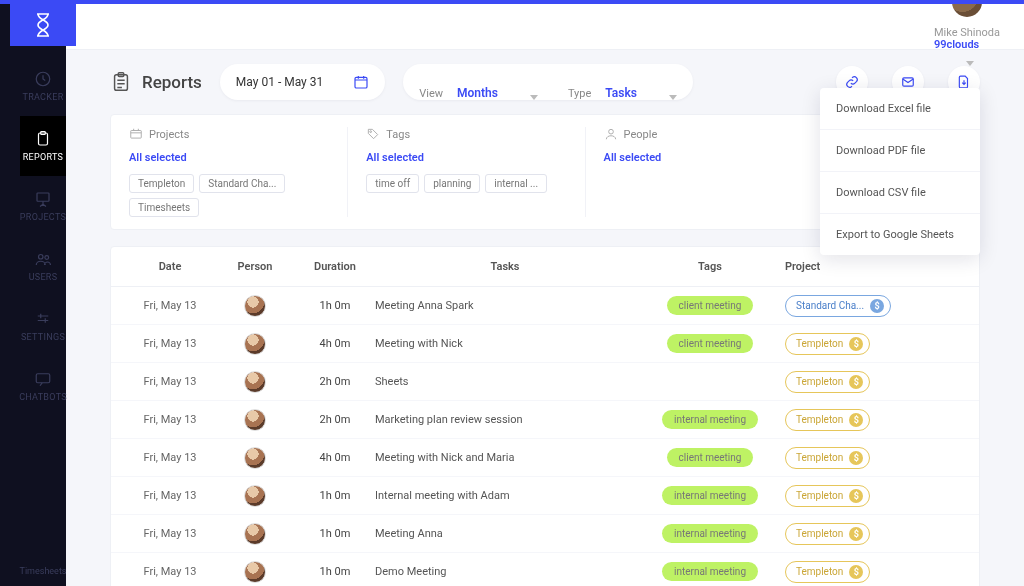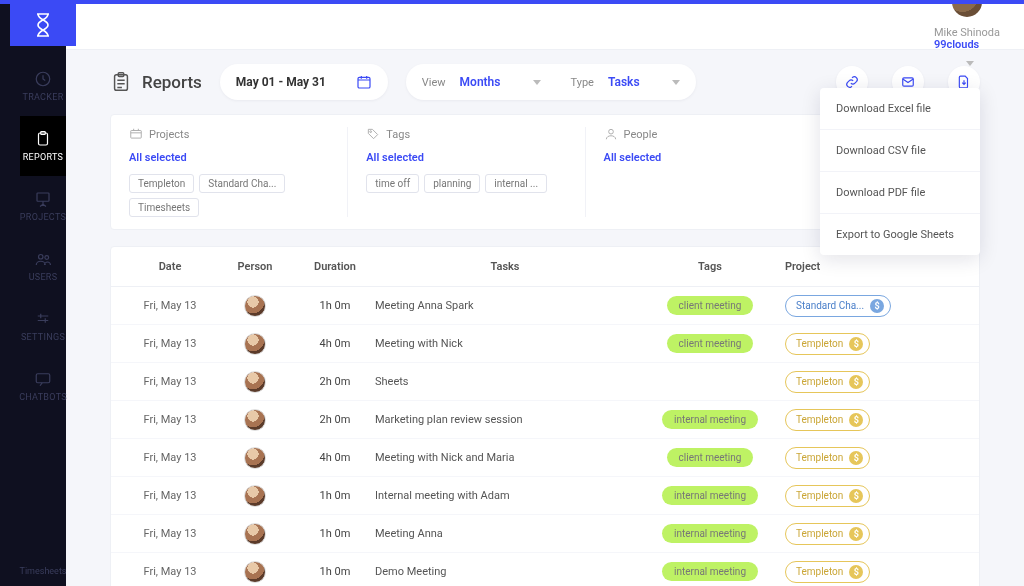--- a/index.html
+++ b/index.html
@@ -26,23 +26,23 @@
   .user-name { font-size:11px; color:#999; }
   .user-org { font-size:11px; font-weight:600; color:#3b4af5;}
   .chev-down { width:0;height:0;border-left:4px solid transparent;border-right:4px solid transparent;border-top:5px solid #bbb; margin-left:6px;}
   
   .content { flex:1; padding:14px 44px 0 44px; overflow:hidden; position:relative;}
   .title-row { display:flex; align-items:center; gap:18px; margin-bottom:14px;}
   .title-block { display:flex; align-items:center; gap:10px;}
   .title-block svg { stroke:#555; }
   .page-title { font-size:17px; color:#444; font-weight:500;}
   .pill { background:#fff; border-radius:30px; height:36px; display:flex; align-items:center; padding:0 16px; box-shadow:0 1px 3px rgba(20,20,60,0.05); font-size:12px;}
-  .date-pill { font-weight:700; color:#333; gap:30px;}
+  .date-pill { font-weight:400; color:#333; gap:30px;}
   .cal-icon { color:#3b4af5;}
-  .select-pill { gap:8px;}
+  .select-pill { gap:8px;align-items:flex-end;}
   .sel-label { color:#888; font-size:11px;}
   .sel-value { color:#3b4af5; font-weight:600; font-size:12px; margin-left:6px; margin-right:24px;}
   .chev-small { width:0;height:0;border-left:4px solid transparent;border-right:4px solid transparent;border-top:5px solid #bbb;}
   .title-spacer { flex:1; }
   .icon-circle { width:32px; height:32px; border-radius:50%; background:#fff; display:inline-flex; align-items:center; justify-content:center; margin-left:6px; box-shadow:0 1px 3px rgba(20,20,60,0.06); cursor:pointer;}
   .icon-circle svg { stroke:#3b4af5; }
   
   .filter-panel { background:#fff; border:1px solid #eef0f5; border-radius:4px; display:flex; padding:12px 0; margin-bottom:16px;}
   .filter-col { flex:1; padding:0 18px; border-right:1px solid #f1f2f7;}
   .filter-col:last-child { border-right:none; flex:0.6;}
@@ -189,22 +189,22 @@
         </div>
         <div class="icon-circle">
           <svg width="14" height="14" viewBox="0 0 24 24" fill="none" stroke-width="2">
               <path d="M6 2h8l4 4v14a2 2 0 0 1-2 2H6a2 2 0 0 1-2-2V4a2 2 0 0 1 2-2zM12 9v7m-3-3l3 3 3-3"></path>
             </svg>
         </div>
       </div>
 
       <div class="export-menu" id="export-menu">
           <div class="export-item">Download Excel file</div>
+          <div class="export-item">Download PDF file</div>
           <div class="export-item">Download CSV file</div>
-          <div class="export-item">Download PDF file</div>
           <div class="export-item">Export to Google Sheets</div>
         </div>
 
       <div class="filter-panel" id="filter-panel">
           <div class="filter-col">
             <div class="fc-head">
               <svg width="14" height="14" viewBox="0 0 24 24" fill="none" stroke-width="1.6">
                 <rect x="3" y="6" width="18" height="13" rx="1"></rect>
                 <path d="M3 10h18M8 3v3M16 3v3"></path>
               </svg>

